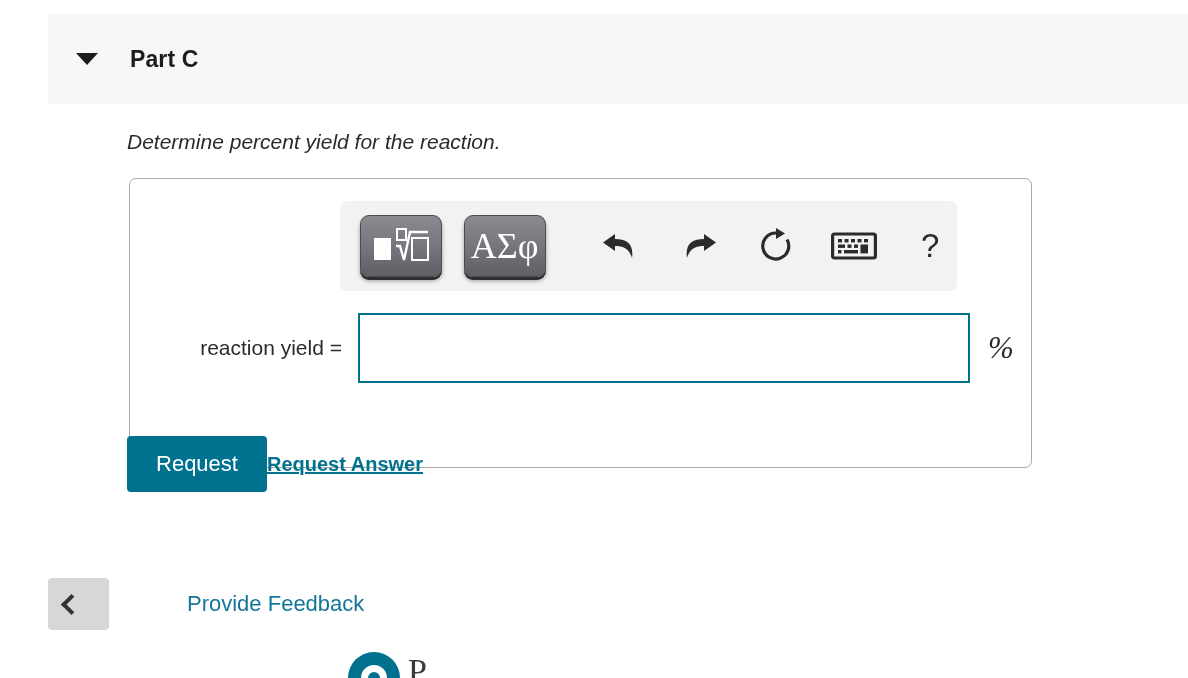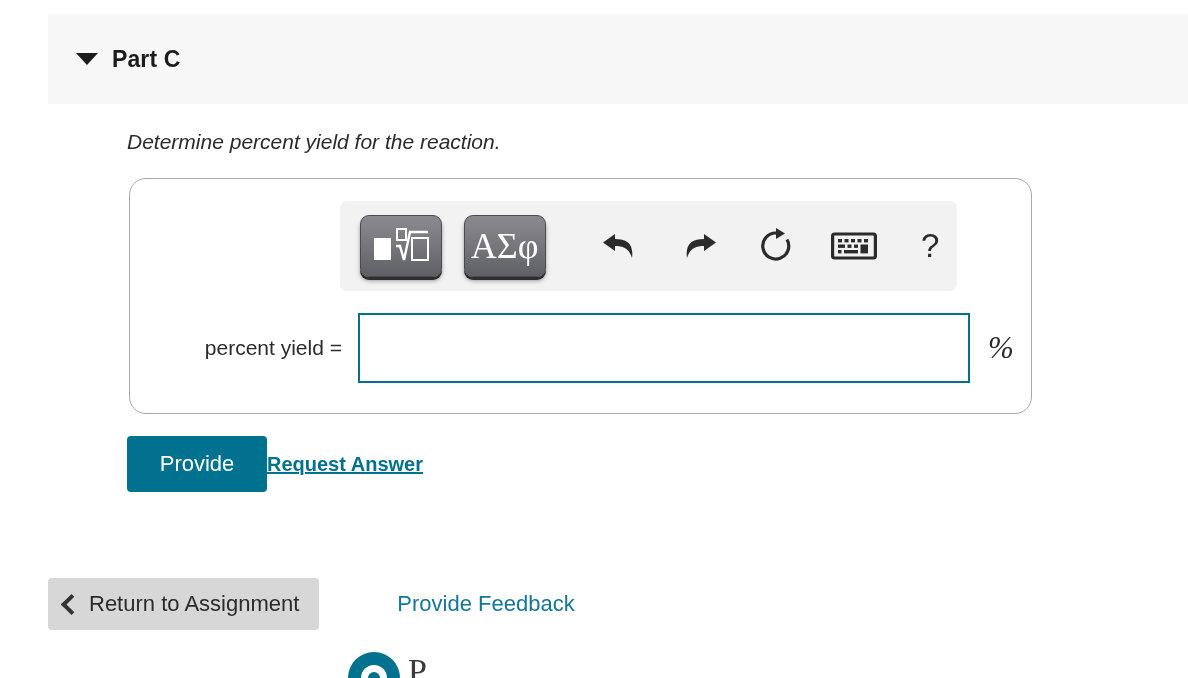--- a/index.html
+++ b/index.html
@@ -37,21 +37,21 @@
     cursor: pointer;
   }
   .caret-down {
     width: 0;
     height: 0;
     border-left: 11px solid transparent;
     border-right: 11px solid transparent;
     border-top: 12px solid #1c1c1c;
   }
   .part-title {
-    margin-left: 8px;
+    margin-left: 26px;
     font-size: 23px;
     font-weight: bold;
     color: #1c1c1c;
     letter-spacing: 0.1px;
   }
 
   
   .prompt {
     position: absolute;
     left: 127px;
@@ -60,23 +60,23 @@
     color: #2b2b2b;
     font-style: italic;
   }
 
   
   .answer-panel {
     position: absolute;
     left: 129px;
     top: 178px;
     width: 903px;
-    height: 236px;
+    height: 290px;
     border: 1.5px solid #a9a9a9;
-    border-radius: 17px;
+    border-radius: 7px;
     background: #ffffff;
     box-sizing: border-box;
   }
 
   
   .math-toolbar {
     position: absolute;
     left: 210px;
     top: 22px;
     width: 617px;
@@ -337,35 +337,34 @@
         <rect x="13" y="20" width="14" height="3.4" fill="#2b2b2b"></rect>
       </svg>
     </div>
 
     <div class="icon-btn help">
       <span class="help-glyph">?</span>
     </div>
   </div>
 
   <div class="answer-row">
-    <div class="answer-label">percent yield =</div>
+    <div class="answer-label">reaction yield =</div>
     <input class="answer-input" type="text" placeholder="" style="">
     <div class="unit-label">%</div>
   </div>
 </div>
 
 <div class="submit-row">
-  <button class="submit-btn">Provide</button>
+  <button class="submit-btn">Request</button>
   <span class="request-answer">Request Answer</span>
 </div>
 
 <div class="bottom-bar">
   <button class="return-btn">
     <span class="chevron-left"></span>
-    <span class="return-text">Return to Assignment</span>
   </button>
   <span class="provide-feedback">Provide Feedback</span>
 </div>
 
 <div class="footer-logo">
   <span class="logo-mark"></span>
   <span class="logo-word">P</span>
 </div>
 
 </body></html>

